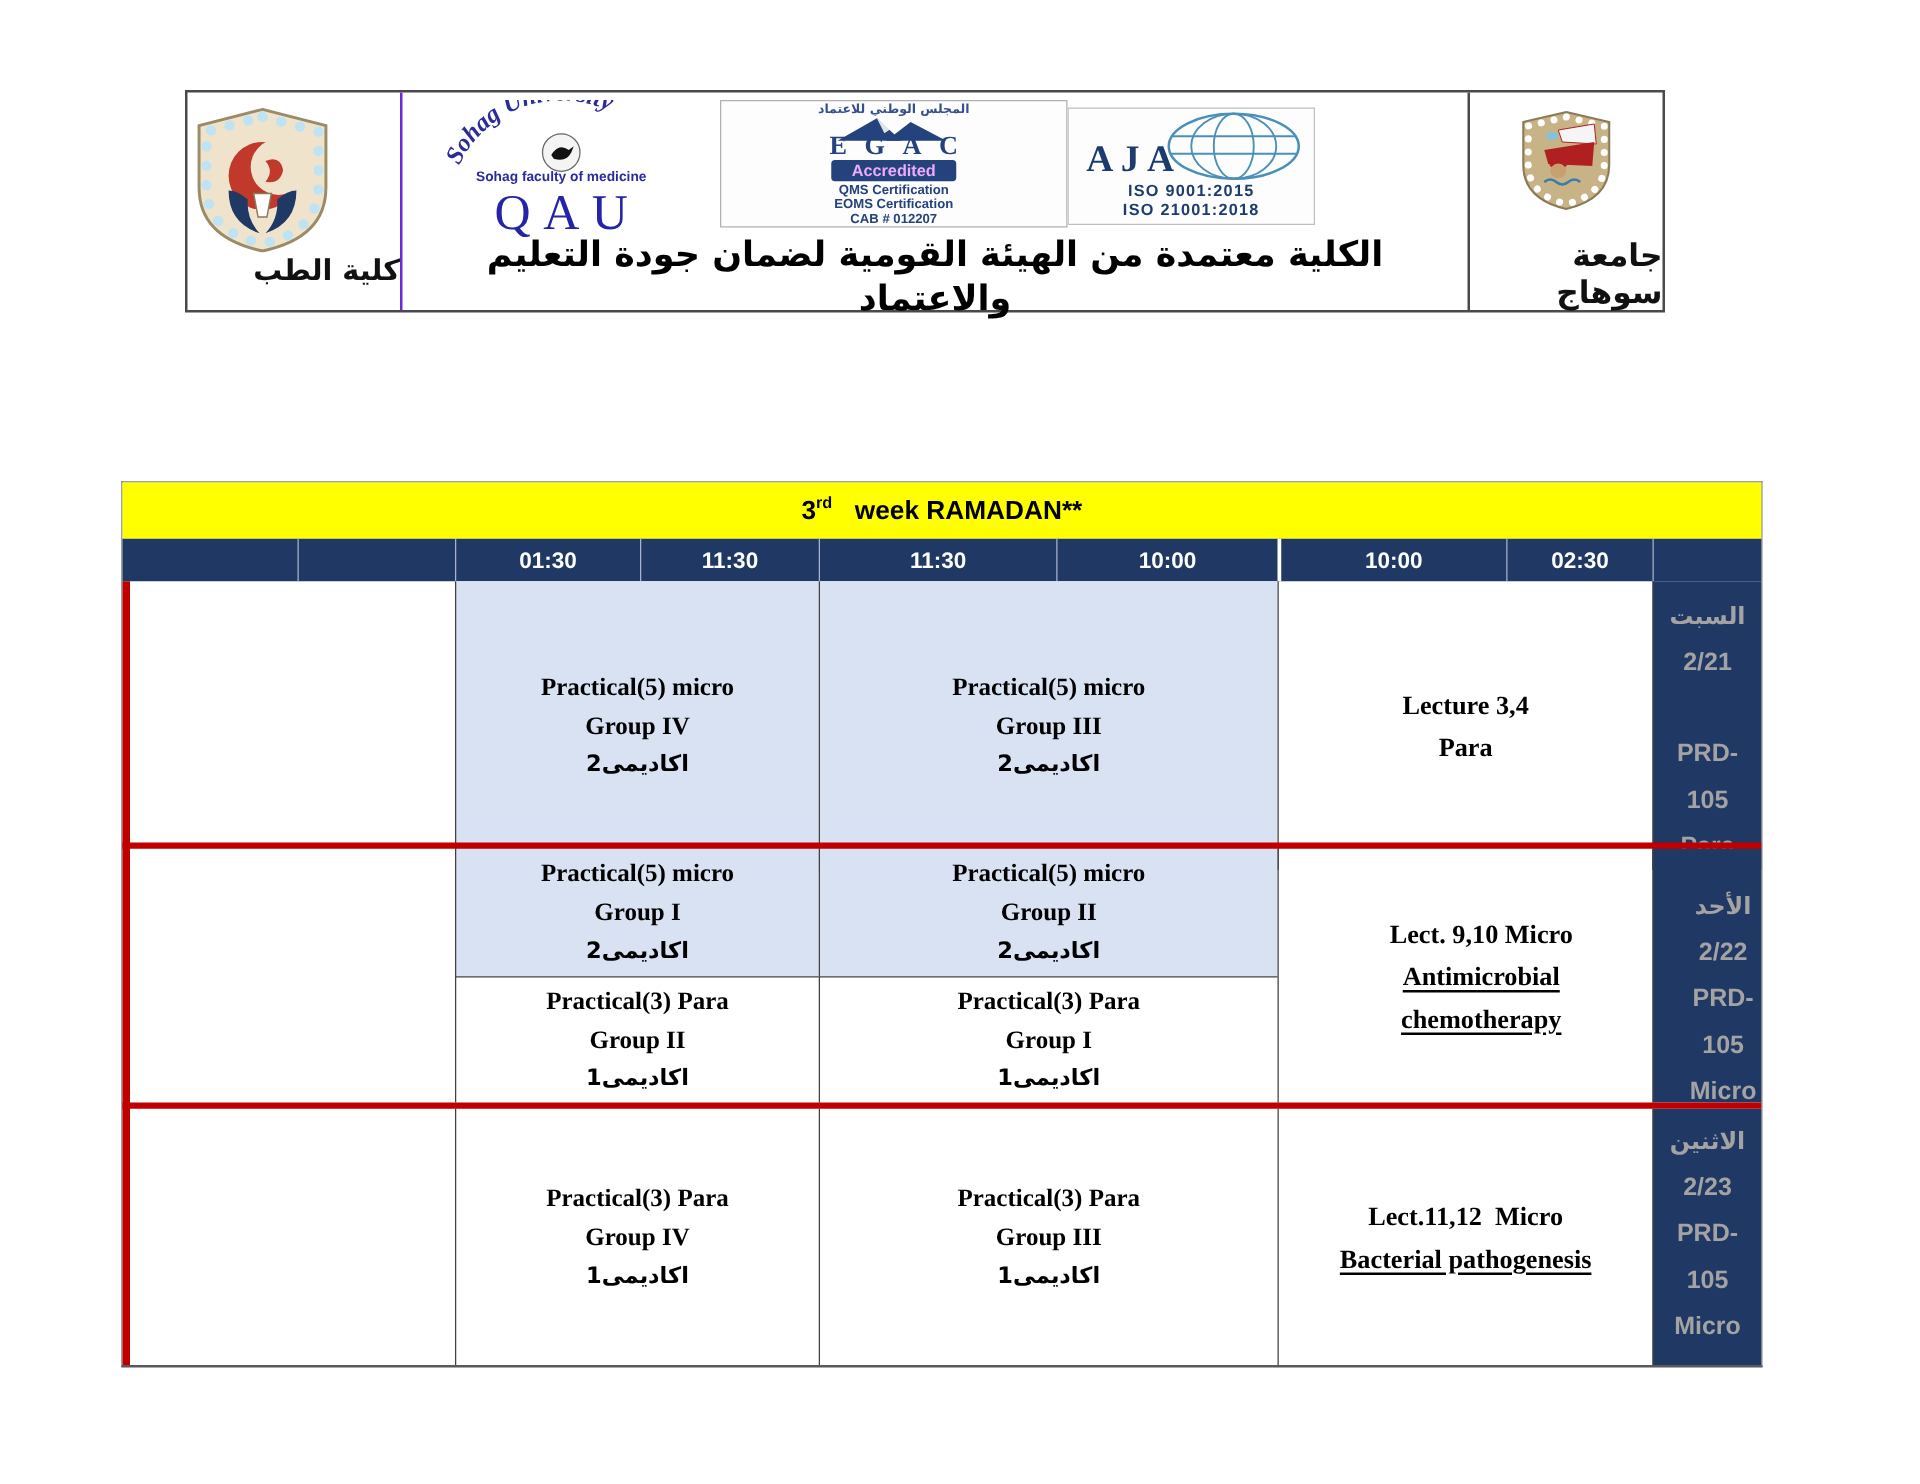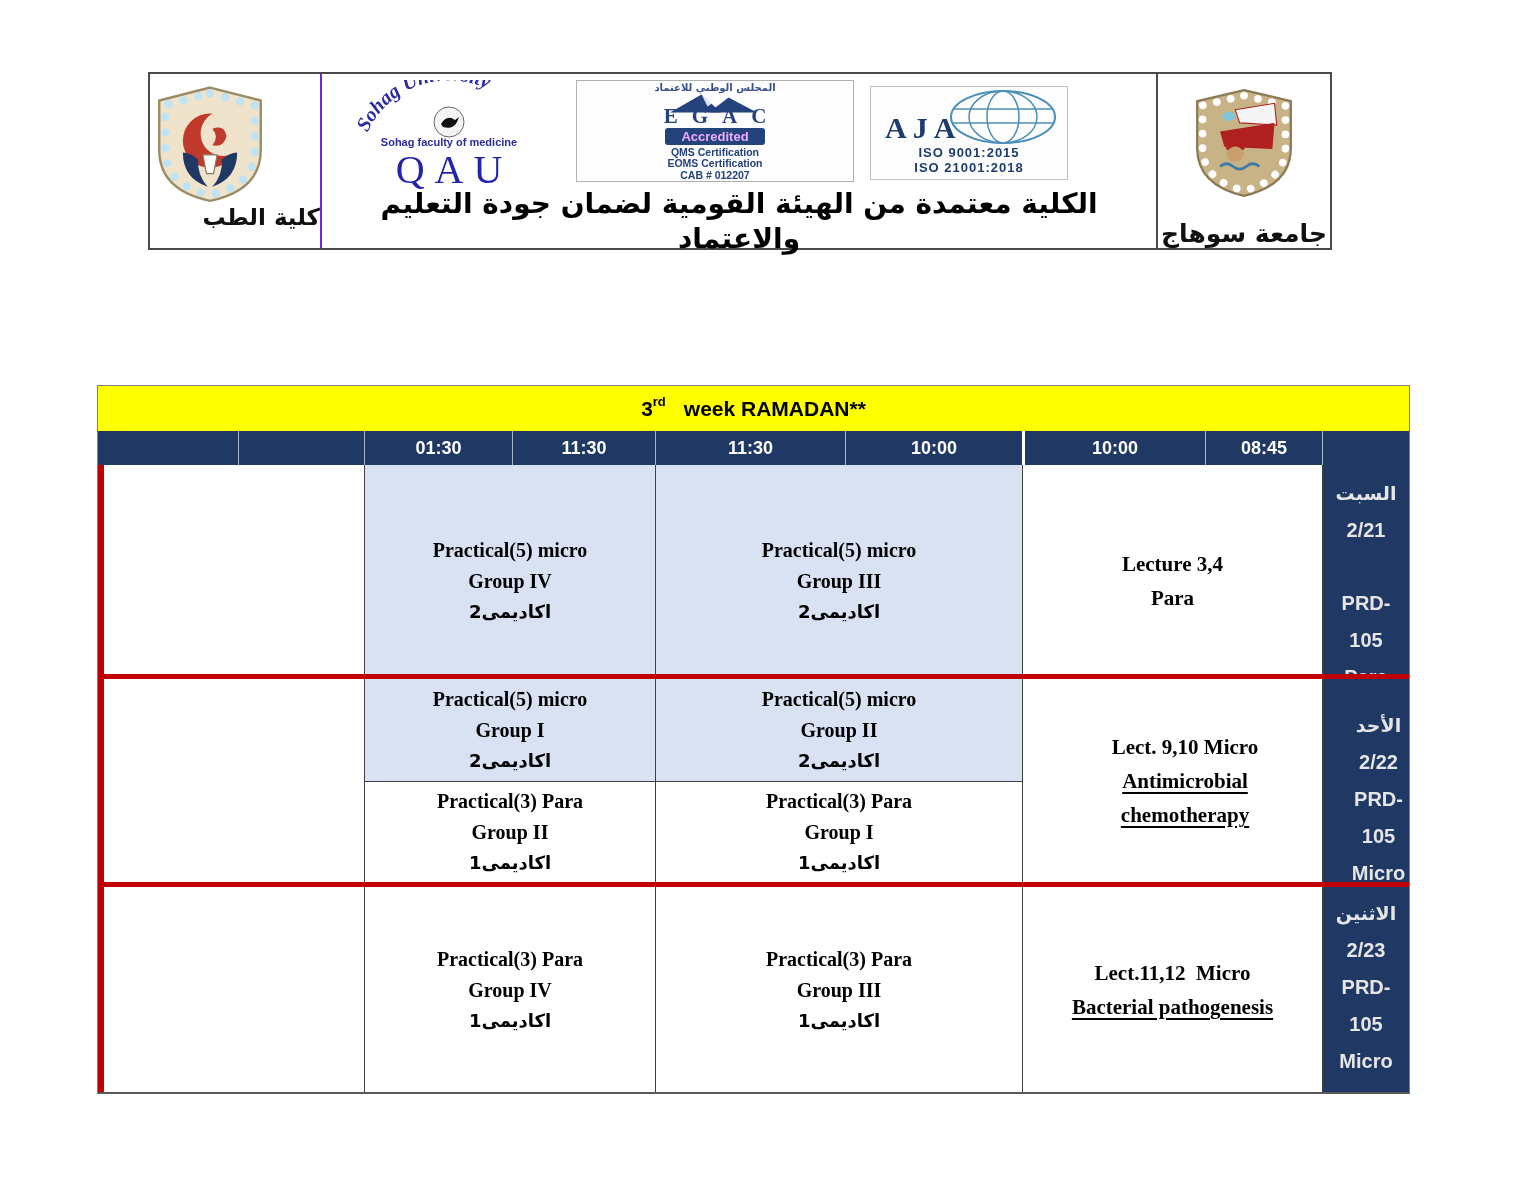--- a/index.html
+++ b/index.html
@@ -17,21 +17,21 @@
   .header-box {
     position: absolute; left: 148px; top: 72px;
     width: 1184px; height: 178px;
     border: 2px solid #4a4a4a;
     display: flex; background: #fff;
   }
   .hcell { height: 100%; }
   .hcell-left  { width: 172px; border-right: 2px solid #6d28d9;
                  display:flex; flex-direction:column; padding-top:10px; }
   .hcell-mid   { flex: 1; border-right: 2px solid #4a4a4a; display:flex; flex-direction:column; }
-  .hcell-right { width: 172px; display:flex; flex-direction:column; align-items:center; padding-top:14px;gap:20px; }
+  .hcell-right { width: 154px; display:flex; flex-direction:column; align-items:center; padding-top:14px;gap:20px; }
   .shield-caption { font-weight: bold; font-size: 23px; color:#111; margin-top: 2px; }
 
   .logos-row { display:flex; align-items:flex-start; height: 112px; padding: 6px 0 0 14px; }
 
   
   .qau-logo { width: 226px; display:flex; flex-direction:column; align-items:center; }
   .qau-sub { font-size: 11px; font-weight: bold; color:#2b2b9e; margin-top:-6px; }
   .qau-acronym { font-family:"Liberation Serif", serif; font-weight:normal; font-size: 40px;
                  color:#2424a8; letter-spacing: 10px; line-height: 1; margin-top: 2px; padding-left:10px; }
 
@@ -39,21 +39,21 @@
   .egac-box { width: 278px; height: 102px; border: 1px solid #b0b0b0; margin-left: 14px;
               display:flex; flex-direction:column; align-items:center; background:#fdfdfd; }
   .egac-arabic { font-size: 10px; color:#35508c; font-weight:bold; margin-top:1px; }
   .egac-acronym { font-family:"Liberation Serif", serif; font-weight:bold; font-size:21px;
                   color:#24427c; letter-spacing: 14px; line-height:1; margin-top:-7px; padding-left:14px; }
   .egac-band { background:#24427c; color:#f0abfc; font-weight:bold; font-size:13px;
                padding: 0 16px; border-radius: 3px; line-height: 17px; margin-top: 1px; }
   .egac-lines { text-align:center; color:#24427c; font-weight:bold; font-size:10.5px; line-height: 11.5px; margin-top:2px; }
 
   
-  .aja-box { width: 198px; height: 94px; border: 1px solid #c0c0c0; margin-left: 16px; margin-top: 6px;
+  .aja-box { width: 198px; height: 94px; border: 1px solid #c0c0c0; margin-top: 6px;
              position: relative; background:#fdfdfd; }
   .aja-acronym { position:absolute; left: 14px; top: 24px; font-family:"Liberation Serif", serif;
                  font-weight: bold; font-size: 30px; color:#1d3c6e; letter-spacing: 6px; }
   .aja-globe { position:absolute; right: 8px; top: 2px; }
   .aja-lines { position:absolute; left: 0; right: 0; bottom: 4px; text-align:center;
                color:#1d3c6e; font-weight:bold; font-size: 13px; line-height: 15px; letter-spacing:1px; }
 
   .acc-caption { text-align:center; font-weight:bold; font-size:28px; line-height:35px; color:#000; margin-top: 0px; }
 
   
@@ -94,21 +94,21 @@
 
   .slot, .lecture {
     display:flex; flex-direction:column; align-items:center; justify-content:center;
     text-align:center; font-family:"Liberation Serif", serif; font-weight:bold; color:#000;
   }
   .slot .sline { font-size: 20px; line-height: 31px; }
   .slot .sline.ar { font-size: 18px; line-height: 30px; font-weight:bold; }
   .lecture .lline { font-size: 21px; line-height: 34px; white-space: pre-wrap; }
   .lecture .underline { text-decoration: underline; text-decoration-thickness: 2px; text-underline-offset: 4px; }
 
-  .day-cell { background:#1F3864; color:#e5e5e5; display:flex; flex-direction:column; align-items:center;
+  .day-cell { background:#1F3864; color:#a3a3a3; display:flex; flex-direction:column; align-items:center;
               font-weight:bold; font-size:20px; }
   .day-cell .dl { line-height: 37px; }
   .day-cell .dl.ar { font-size: 19px; }
   .row-sat .day-cell { padding-top: 10px; }
   .row-sat .gap-top { margin-top: 36px; }
   .row-sun .day-cell { padding-top: 28px; }
   .row-mon .day-cell { padding-top: 8px; }
 
   .row-sun { grid-template-rows: 102px 101px; }
   .sub-top { grid-row: 1 / 2; }
@@ -214,21 +214,21 @@
   </div>
 
   <div class="grid9 time-row">
     <div class="time-cell first"></div>
     <div class="time-cell"></div>
     <div class="time-cell">01:30</div>
     <div class="time-cell">11:30</div>
     <div class="time-cell">11:30</div>
     <div class="time-cell">10:00</div>
     <div class="time-cell big-sep">10:00</div>
-    <div class="time-cell">08:45</div>
+    <div class="time-cell">02:30</div>
     <div class="time-cell"></div>
   </div>
 
   <div class="rows-wrap">
     <div class="red-left"></div>
 
     <div class="grid9 row-sat" style="height:209px">
       <div class="cell colAB"></div>
       <div class="cell colCD vline blue slot">
         <div class="sline">Practical(5) micro</div>

